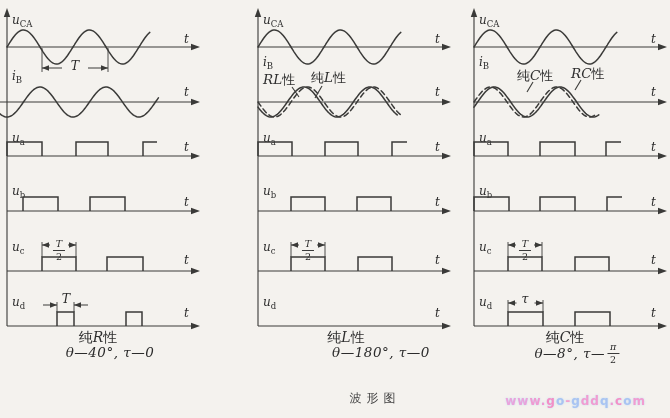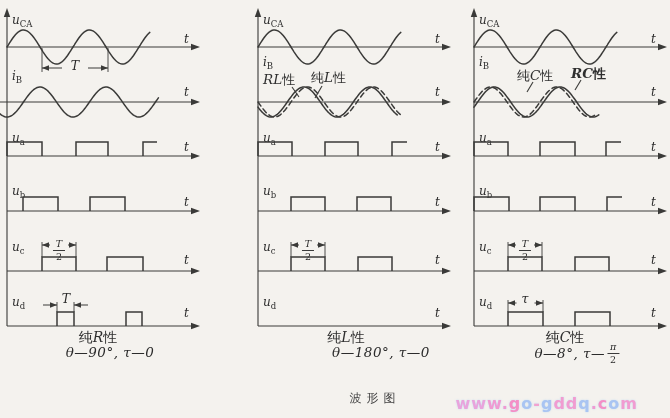--- a/index.html
+++ b/index.html
@@ -18,21 +18,21 @@
         font-family:"DejaVu Serif",serif;color:#2b2b2b;}
   .frac .num{font-style:italic;font-size:9.5px;padding:0 1px 1px;}
   .frac .den{font-style:normal;font-size:9.5px;border-top:1px solid #3a3a3a;padding:1px 3px 0;}
   .curvelab{font-family:"DejaVu Sans",sans-serif;font-size:13px;color:#2f2f2f;}
   .curvelab .sym{font-size:13.5px;}
   #title{font-family:"DejaVu Sans",sans-serif;font-size:12px;letter-spacing:5px;
          color:#444;}
   .wm{position:absolute;font-family:"DejaVu Sans",sans-serif;font-weight:bold;}
   #wm1{right:36px;top:378px;font-size:13.5px;letter-spacing:2px;
        text-shadow:1px 1px 0 rgba(170,225,170,.55);}
-  #wm2{right:32px;top:394px;font-size:16px;letter-spacing:1px;
+  #wm2{right:24px;top:394px;font-size:12px;letter-spacing:1px;
        text-shadow:0 0 2px rgba(160,205,245,.6);}
 </style>
 </head>
 <body>
 
 <div id="stage">
 
   <svg id="wave-svg" width="670" height="418">
       <line x1="7" y1="15" x2="7" y2="326" stroke="#3a3a38" stroke-width="1.1"></line>
       <polygon points="7,8 3.8,17 10.2,17" fill="#3a3a38"></polygon>
@@ -212,28 +212,28 @@
 
   <div class="lbl curvelab" style="left:263px;top:72px;">
     <span class="sym">RL</span><span>性</span>
   </div>
   <div class="lbl curvelab" style="left:311px;top:70px;">
     <span>纯</span><span class="sym">L</span><span>性</span>
   </div>
   <div class="lbl curvelab" style="left:517px;top:68px;">
     <span>纯</span><span class="sym">C</span><span>性</span>
   </div>
-  <div class="lbl curvelab" style="left:571px;top:66px;font-weight:bold;">
+  <div class="lbl curvelab" style="left:571px;top:66px;">
     <span class="sym">RC</span><span>性</span>
   </div>
 
   <div class="lbl cn name ctr" style="left:98px;top:330px;">
     <span>纯</span><span class="sym">R</span><span>性</span>
   </div>
-  <div class="lbl params ctr" style="left:110px;top:345px;">θ—90°, τ—0</div>
+  <div class="lbl params ctr" style="left:110px;top:345px;">θ—40°, τ—0</div>
 
   <div class="lbl cn name ctr" style="left:346px;top:330px;">
     <span>纯</span><span class="sym">L</span><span>性</span>
   </div>
   <div class="lbl params ctr" style="left:348px;top:345px;margin-left:33px;">θ—180°, τ—0</div>
 
   <div class="lbl cn name ctr" style="left:565px;top:330px;">
     <span>纯</span><span class="sym">C</span><span>性</span>
   </div>
   <div class="lbl params ctr" style="left:577px;top:342px;display:flex;align-items:center;">

